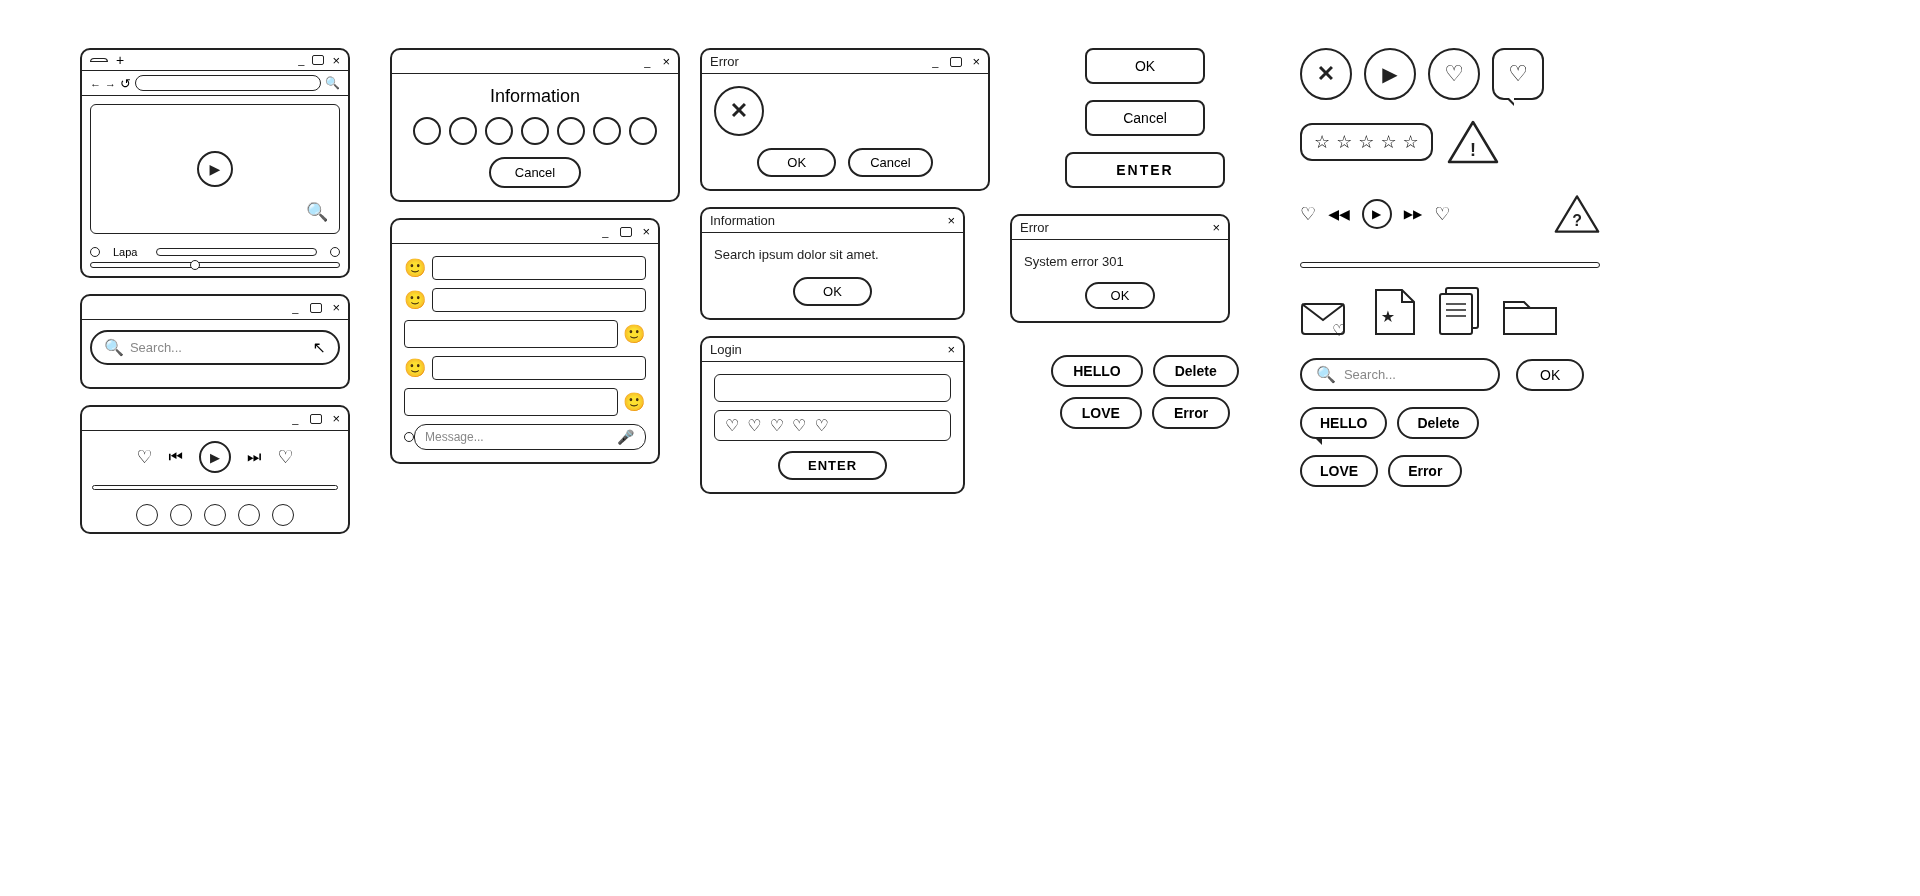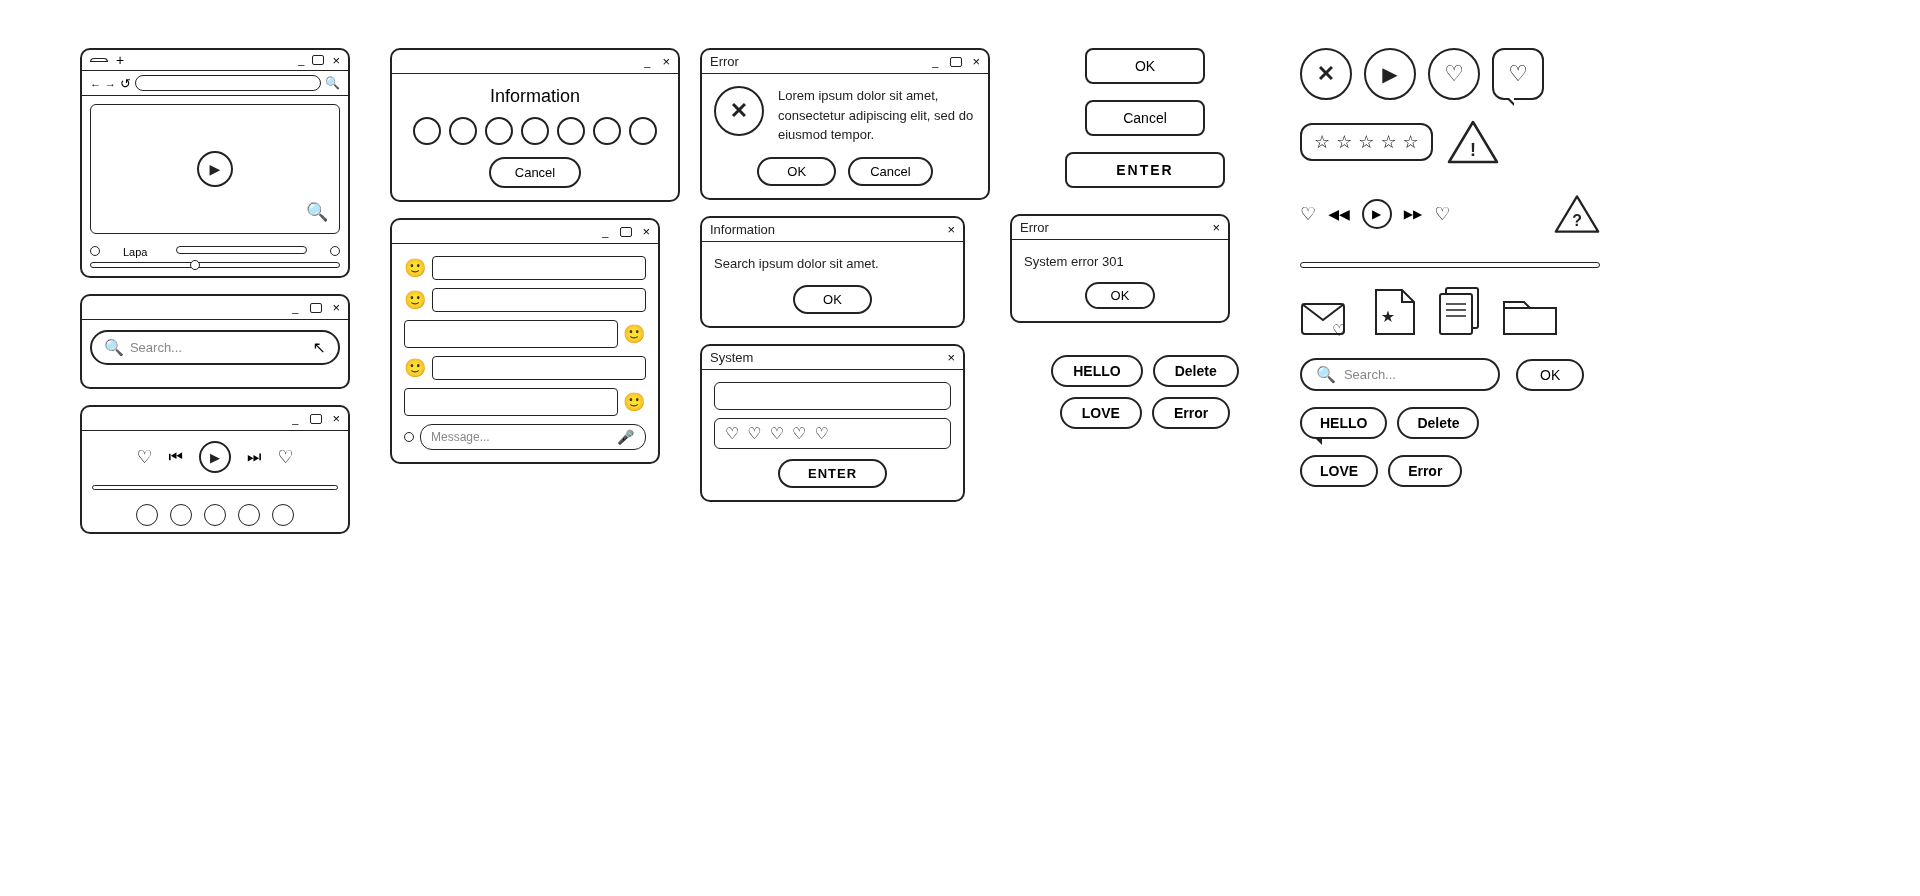--- a/index.html
+++ b/index.html
@@ -104,21 +104,21 @@
     }
     .search-magnify {
       position: absolute; right: 10px; bottom: 10px;
       font-size: 18px; color: #222;
     }
     .video-controls {
       padding: 4px 8px 0 8px;
       font-size: 10px;
     }
     .video-label-row {
-      display: flex; align-items: flex-start; gap: 23px;
+      display: flex; align-items: center; gap: 13px;
       margin-bottom: 4px;
     }
     .radio-dot { width: 10px; height: 10px; border: 1.5px solid #222; border-radius: 50%; }
     .seek-bar { 
       width: 100%; height: 6px; 
       border: 1.5px solid #222; border-radius: 3px;
       position: relative; margin-top: 2px;
     }
     .seek-thumb {
       width: 10px; height: 10px;
@@ -178,21 +178,21 @@
     .chat-window { width: 270px; }
     .chat-row {
       display: flex; align-items: center; gap: 6px;
       margin-bottom: 8px;
     }
     .chat-bubble {
       flex: 1; height: 24px;
       border: 1.5px solid #222; border-radius: 4px;
     }
     .message-row {
-      display: flex; align-items: center; gap: 6px;
+      display: flex; align-items: center; 
       margin-top: 4px;
     }
     .message-input-area {
       flex: 1;
       border: 1.5px solid #222; border-radius: 12px;
       padding: 4px 10px;
       display: flex; align-items: center; gap: 6px;
       font-size: 12px; color: #888;
     }
 
@@ -437,21 +437,20 @@
         <span class="title-text">Error</span>
         <span style="font-size:11px;cursor:pointer;margin-right:6px;">_</span>
         <div class="win-btn square"></div>
         <span style="font-size:13px;cursor:pointer;margin-left:4px;">×</span>
       </div>
       <div class="window-body">
         <div style="display:flex;gap:14px;align-items:flex-start;">
           <div class="error-icon-circle">
             <span style="font-size:22px;font-weight:bold;">✕</span>
           </div>
-          <div class="dialog-text">Lorem ipsum dolor sit amet, consectetur adipiscing elit, sed do eiusmod tempor.</div>
         </div>
         <div class="dialog-buttons">
           <button class="pill-btn" style="padding:5px 28px;">OK</button>
           <button class="pill-btn" style="padding:5px 20px;">Cancel</button>
         </div>
       </div>
     </div>
 
     <div class="window info-dialog">
       <div class="window-titlebar">
@@ -461,21 +460,21 @@
       <div class="window-body">
         <div class="dialog-text" style="margin-bottom:12px;">Search ipsum dolor sit amet.</div>
         <div class="flex-center">
           <button class="pill-btn" style="padding:5px 28px;">OK</button>
         </div>
       </div>
     </div>
 
     <div class="window login-dialog">
       <div class="window-titlebar">
-        <span class="title-text">System</span>
+        <span class="title-text">Login</span>
         <span style="font-size:13px;cursor:pointer;">×</span>
       </div>
       <div class="window-body">
         <div class="login-field" style="border:1.5px solid #222;border-radius:6px;height:28px;margin-bottom:8px;"></div>
         <div style="border:1.5px solid #222;border-radius:6px;padding:5px 10px;display:flex;gap:8px;align-items:center;margin-bottom:10px;">
           <span>♡</span>
           <span>♡</span>
           <span>♡</span>
           <span>♡</span>
           <span>♡</span>

